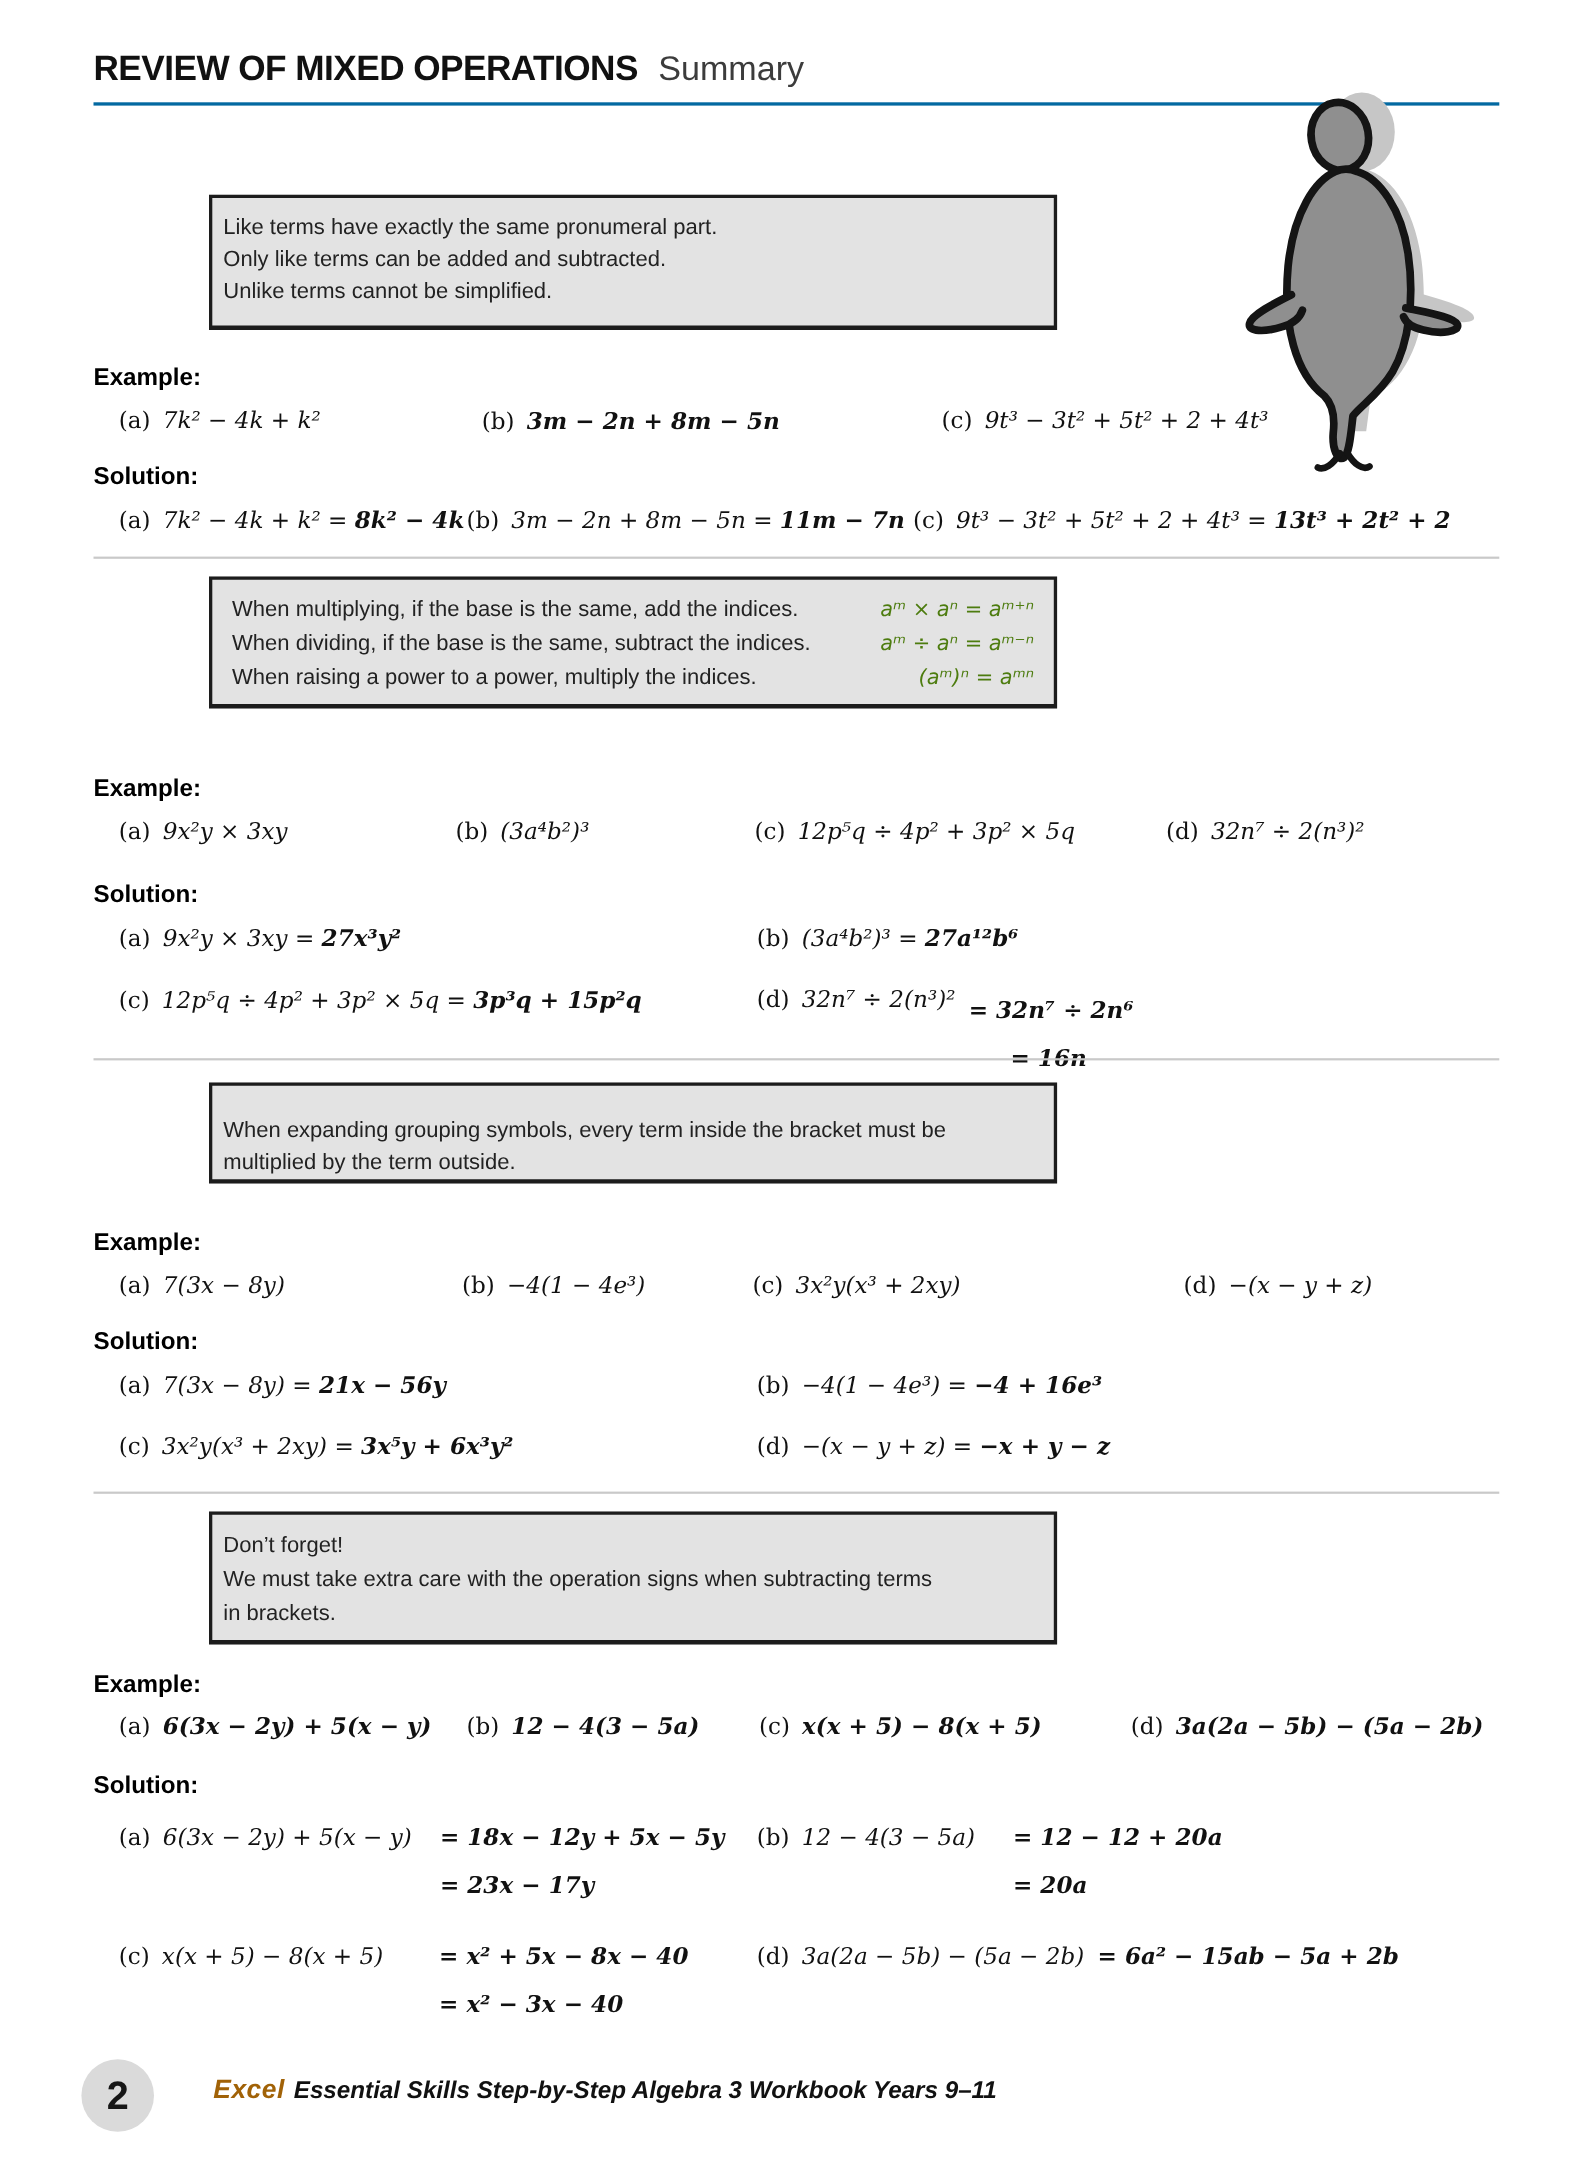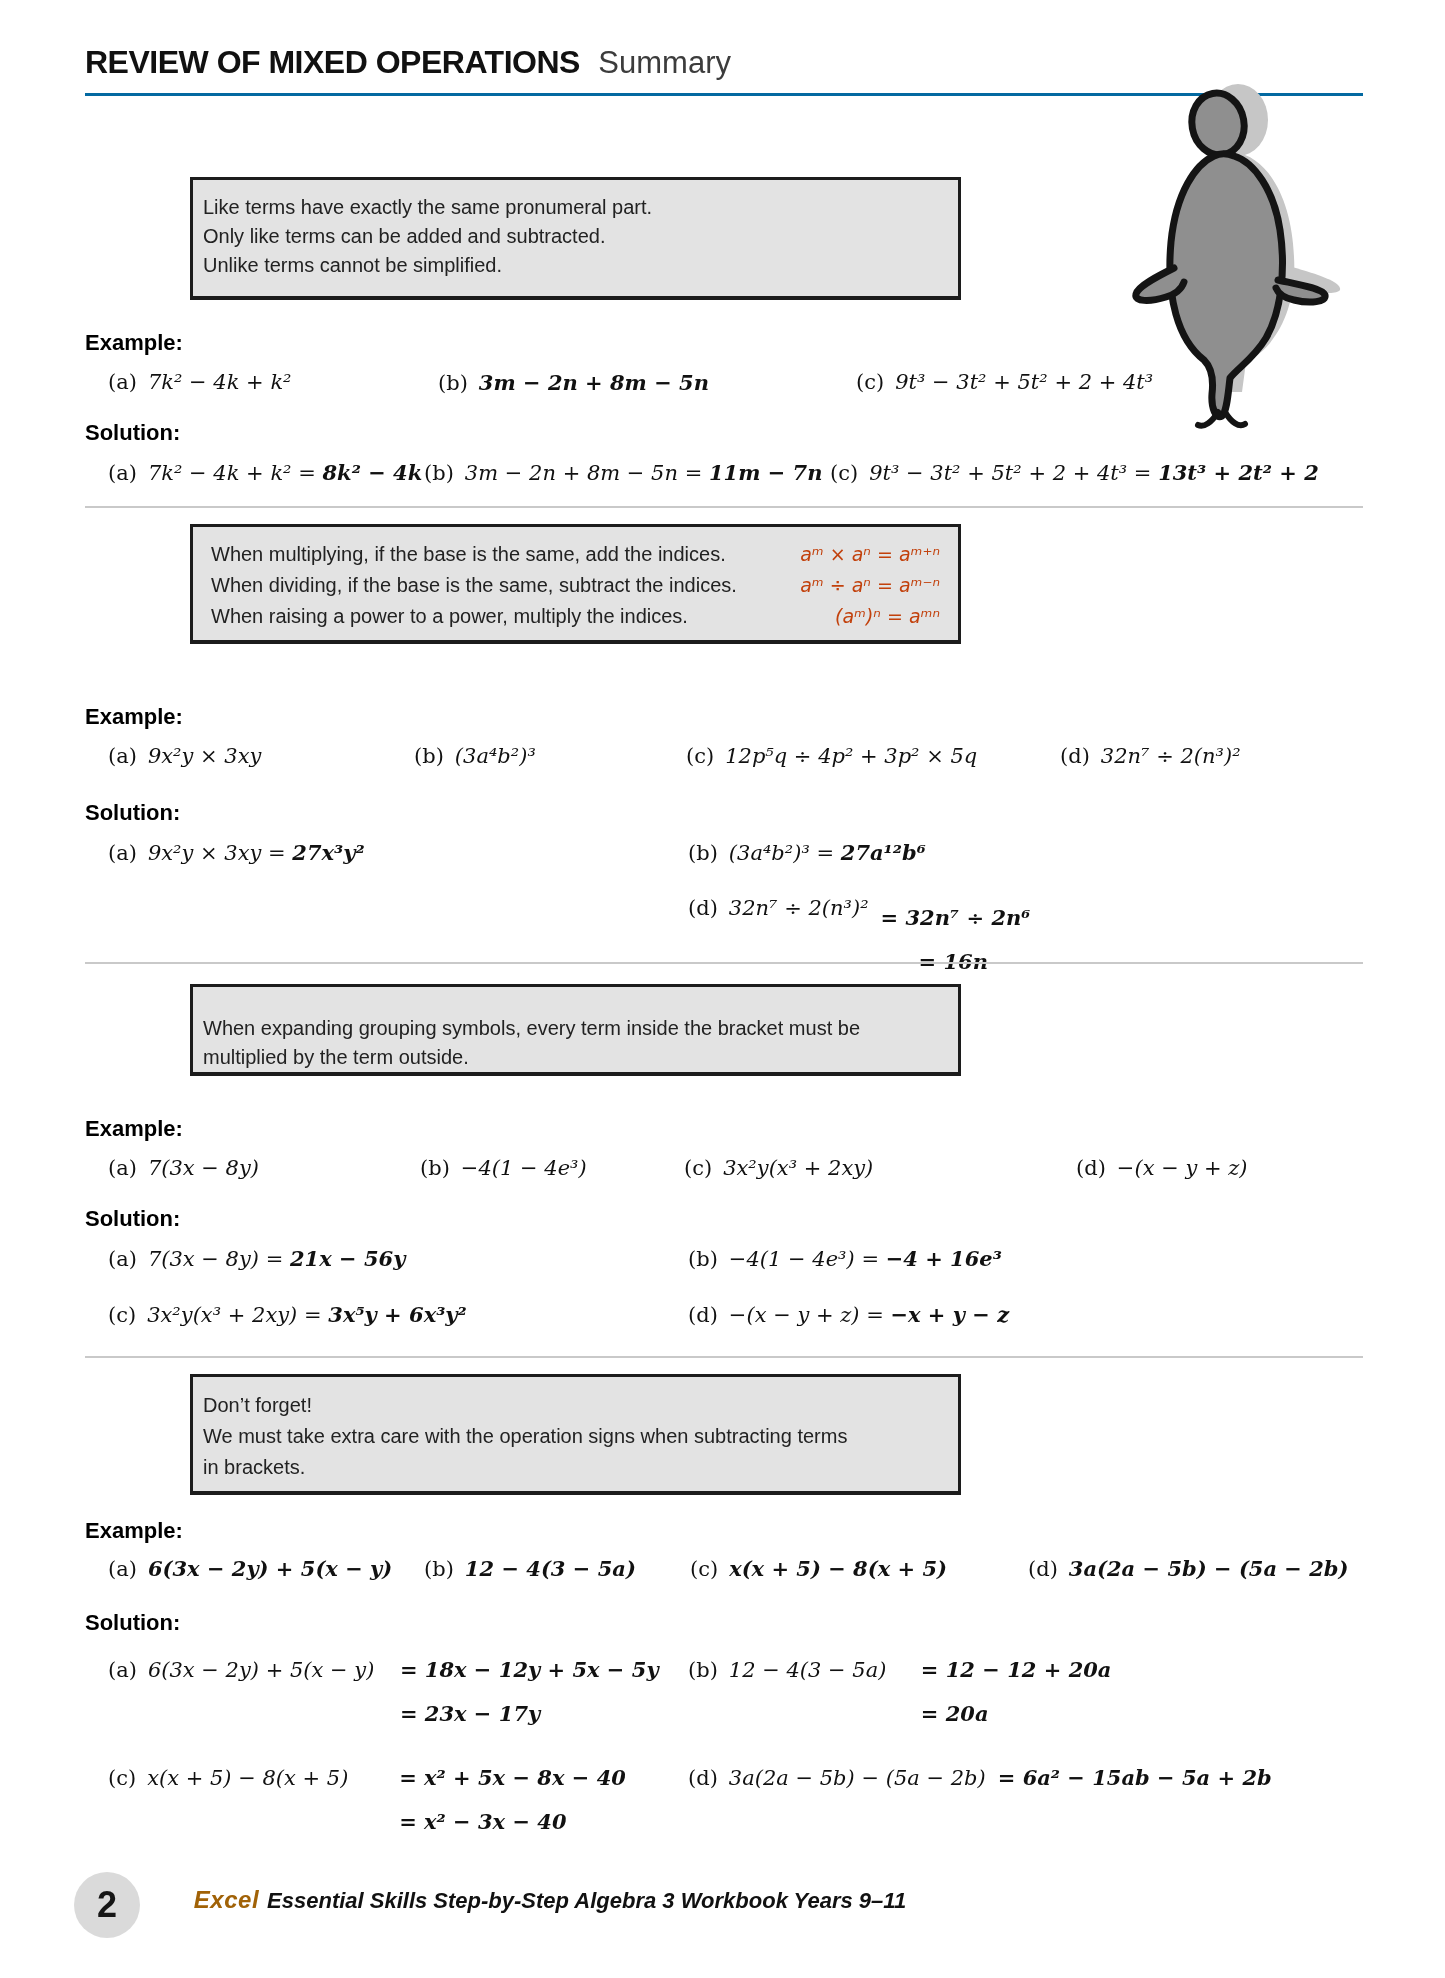--- a/index.html
+++ b/index.html
@@ -31,21 +31,21 @@
     color:#222;
     font-size:20px; line-height:29px;
   }
   .infobox .pad { padding:13px 10px 11px 10px; }
 
   
   .rulerow { display:flex; align-items:baseline; padding:0 16px; line-height:31px; }
   .ruletext { font-size:20px; color:#222; }
   .ruleformula {
     margin-left:auto; font-size:19px; font-style:italic;
-    font-family:"DejaVu Sans", sans-serif; color:#c2410c; white-space:nowrap;
+    font-family:"DejaVu Sans", sans-serif; color:#4d7c0f; white-space:nowrap;
   }
 
   
   .hdg {
     position:absolute; left:85px;
     font-size:22px; font-weight:bold; color:#000000;
   }
 
   
   .row { position:absolute; left:0; width:1445px; height:46px; }
@@ -171,20 +171,21 @@
     <span class="it" style="left:686px"><span class="lbl">(c)</span><span class="math">12p⁵q ÷ 4p² + 3p² × 5q</span></span>
     <span class="it" style="left:1060px"><span class="lbl">(d)</span><span class="math">32n⁷ ÷ 2(n³)²</span></span>
   </div>
 
   <div class="hdg" style="top:800px">Solution:</div>
   <div class="row" style="top:840px">
     <span class="it" style="left:108px"><span class="lbl">(a)</span><span class="math">9x²y × 3xy = </span><span class="math b">27x³y²</span></span>
     <span class="it" style="left:688px"><span class="lbl">(b)</span><span class="math">(3a⁴b²)³ = </span><span class="math b">27a¹²b⁶</span></span>
   </div>
   <div class="row" style="top:896px; height:92px;">
+    <span class="it" style="left:108px"><span class="lbl">(c)</span><span class="math">12p⁵q ÷ 4p² + 3p² × 5q = </span><span class="math b">3p³q + 15p²q</span></span>
     <span class="it" style="left:688px"><span class="lbl">(d)</span><span class="math" style="padding-right:12px">32n⁷ ÷ 2(n³)²</span><span class="eqlines"><span class="math b eqline">= 32n⁷ ÷ 2n⁶</span><span class="math b eqline" style="padding-left:38px">= 16n</span></span></span>
   </div>
 
   <div class="divider" style="top:962px"></div>
 
   <div class="infobox" style="top:984px; height:92px;">
     <div class="pad" style="padding-top:27px;">
       <div>When expanding grouping symbols, every term inside the bracket must be</div>
       <div>multiplied by the term outside.</div>
     </div>

